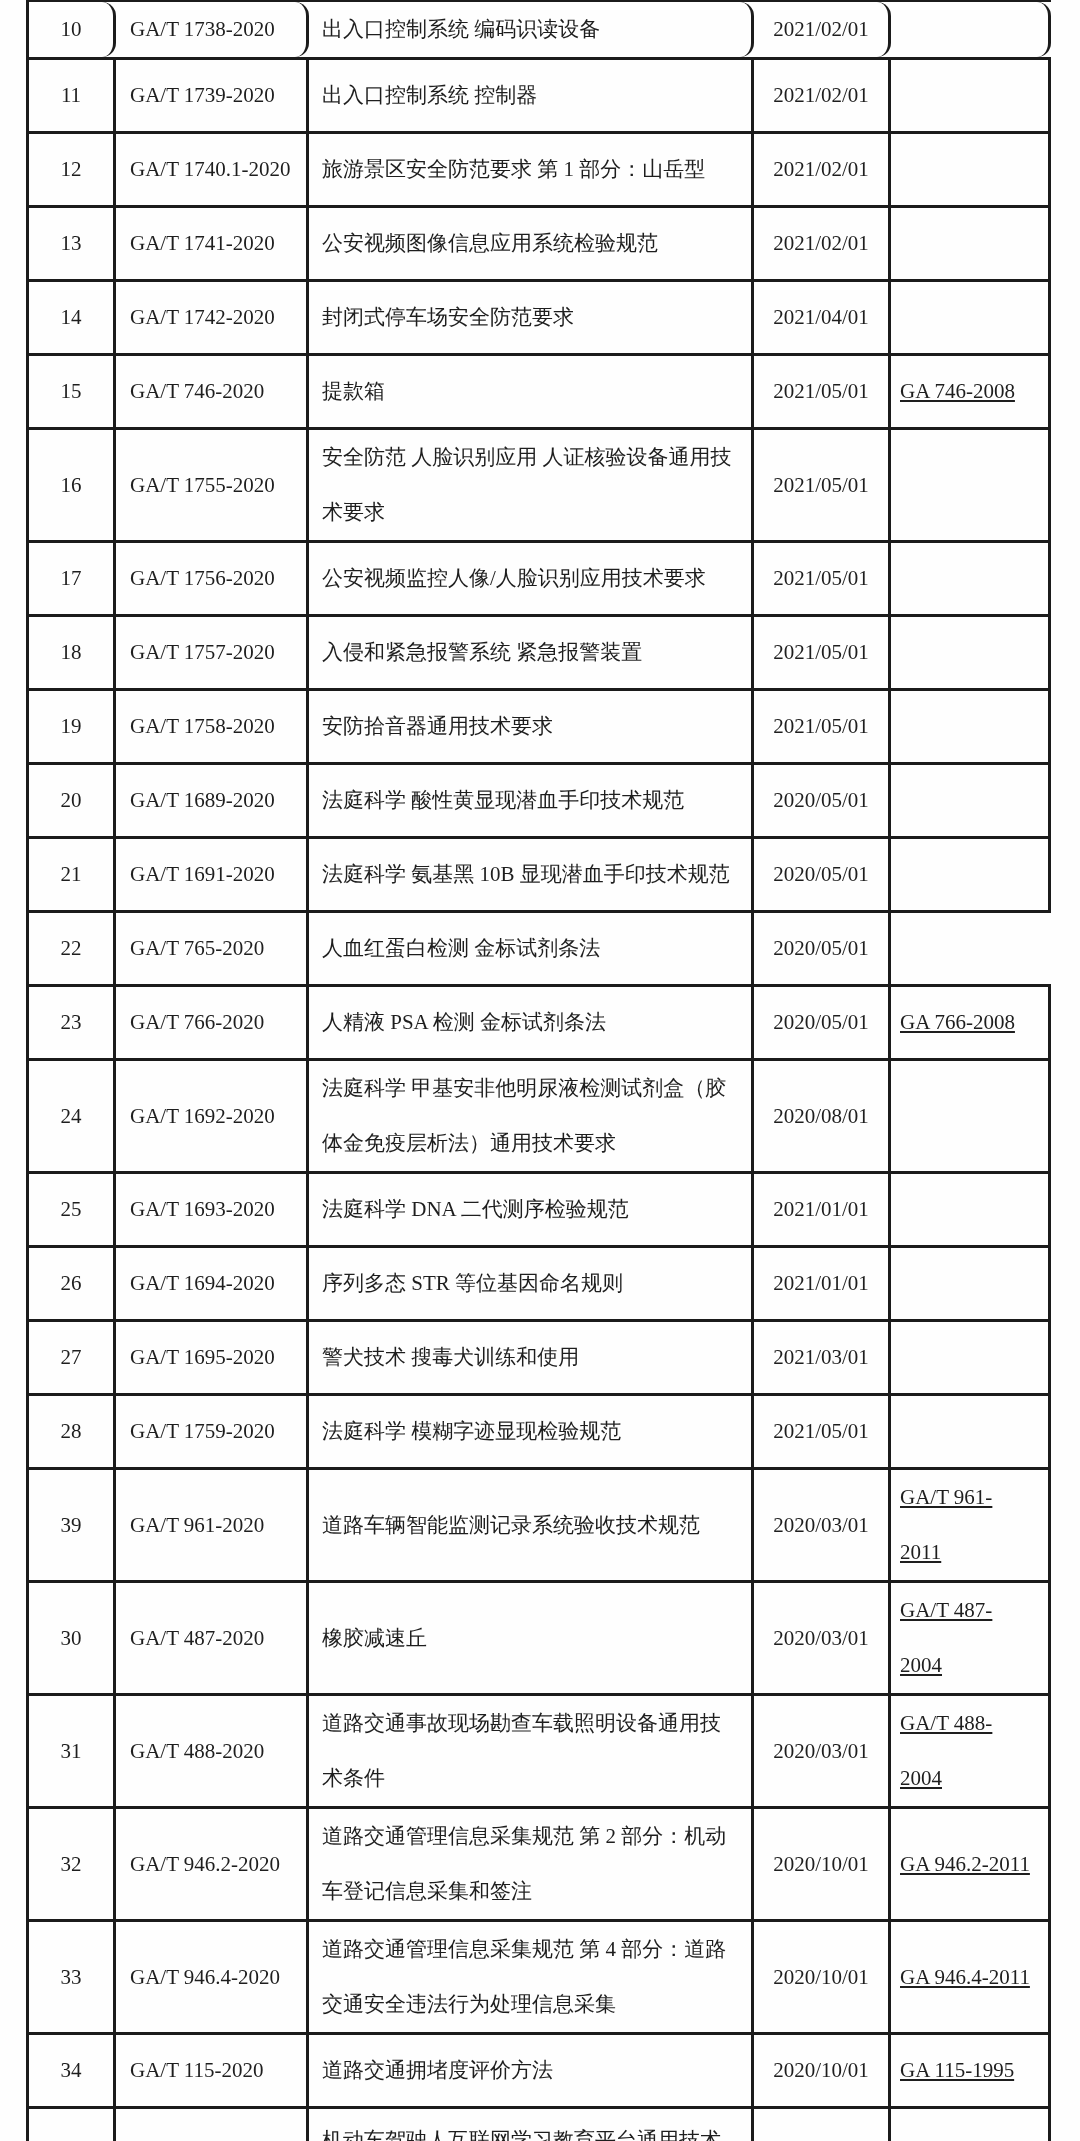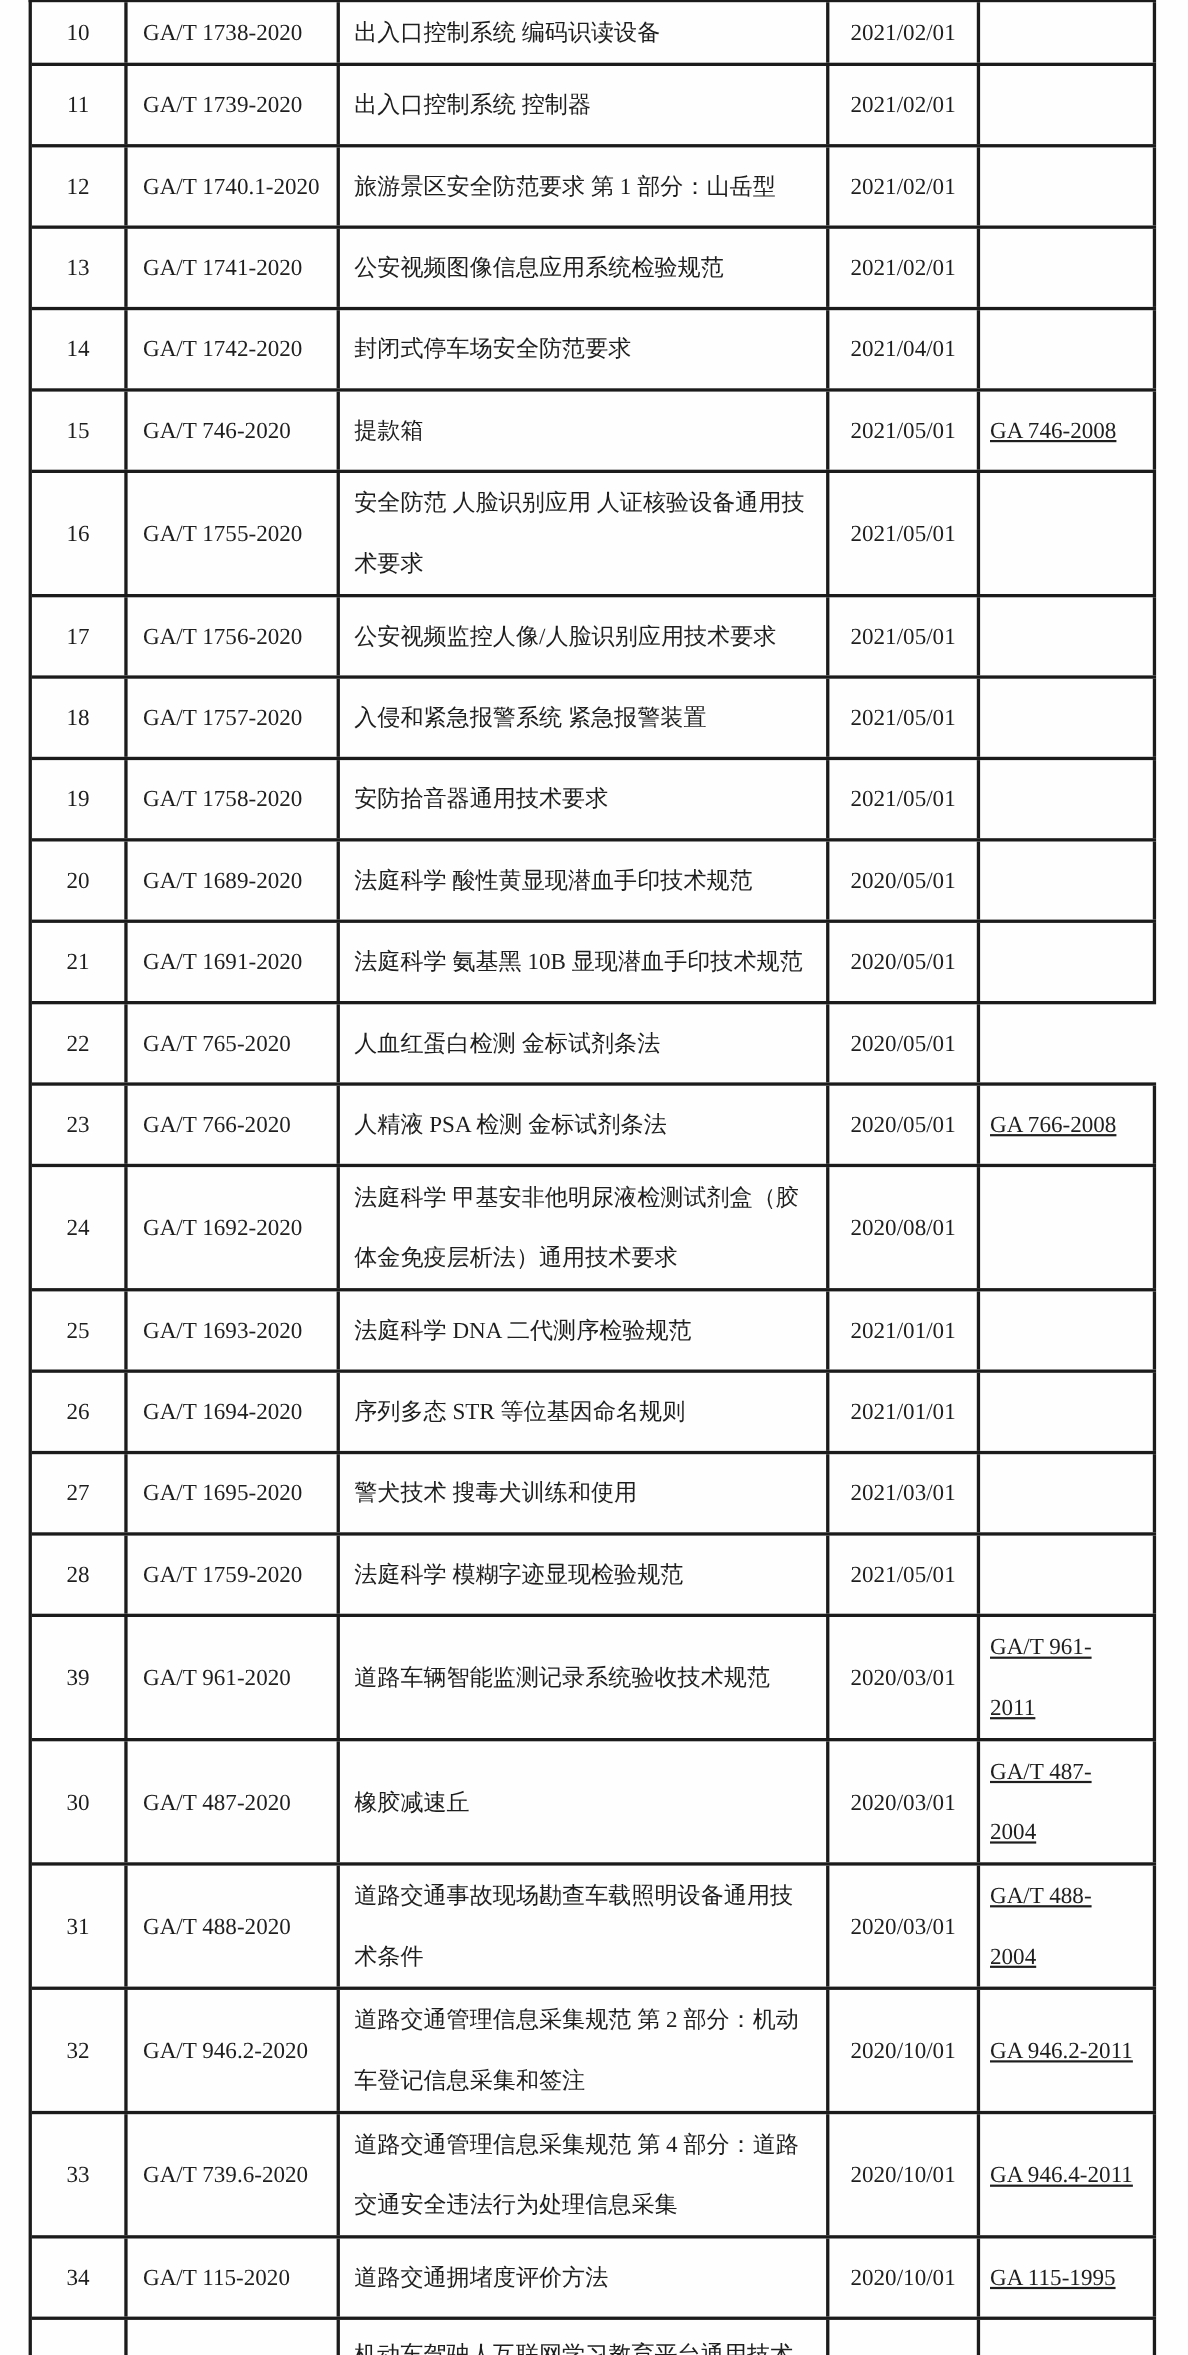--- a/index.html
+++ b/index.html
@@ -41,21 +41,21 @@
     white-space: pre-line;
     overflow: hidden;
   }
   .col-seq      { justify-content: center; }
   .col-code     { padding-left: 14px; padding-right: 4px; text-align: right; }
   .col-name     { padding-left: 13px; padding-right: 13px; }
   .col-date     { justify-content: center; font-family: Liberation Serif, serif; }
   .col-replaced { padding-left: 9px; padding-right: 8px; text-decoration: underline; }
 
   
-  .row-first .cell { min-height: 33px; }
+  .row-first .cell { min-height: 33px; border-radius: 14px; }
 
   
   .row-last { height: 120px; }
   .row-last .col-name { align-items: flex-start; padding-top: 4px; }
 </style>
 </head>
 <body>
 
 <div class="page" style="background: rgb(254, 254, 254); color: rgb(30, 30, 30);">
   <div class="std-table" id="std-table">
@@ -221,21 +221,21 @@
       <div class="row">
         <div class="cell col-seq">32</div>
         <div class="cell col-code">GA/T 946.2-2020</div>
         <div class="cell col-name">道路交通管理信息采集规范 第 2 部分：机动
 车登记信息采集和签注</div>
         <div class="cell col-date">2020/10/01</div>
         <div class="cell col-replaced">GA 946.2-2011</div>
       </div>
       <div class="row">
         <div class="cell col-seq">33</div>
-        <div class="cell col-code">GA/T 739.6-2020</div>
+        <div class="cell col-code">GA/T 946.4-2020</div>
         <div class="cell col-name">道路交通管理信息采集规范 第 4 部分：道路
 交通安全违法行为处理信息采集</div>
         <div class="cell col-date">2020/10/01</div>
         <div class="cell col-replaced">GA 946.4-2011</div>
       </div>
       <div class="row">
         <div class="cell col-seq">34</div>
         <div class="cell col-code">GA/T 115-2020</div>
         <div class="cell col-name">道路交通拥堵度评价方法</div>
         <div class="cell col-date">2020/10/01</div>

